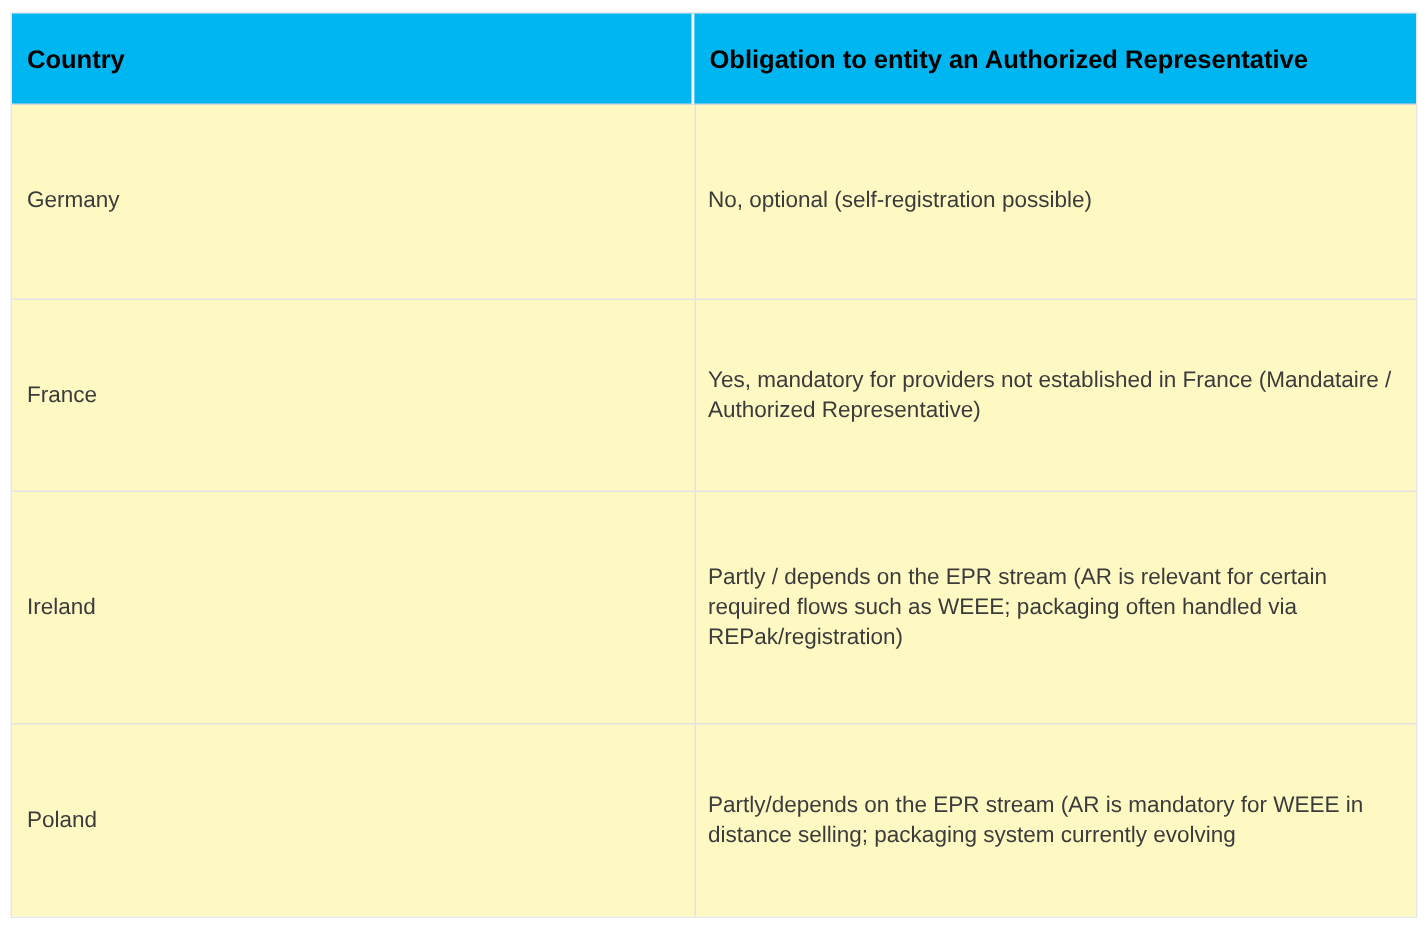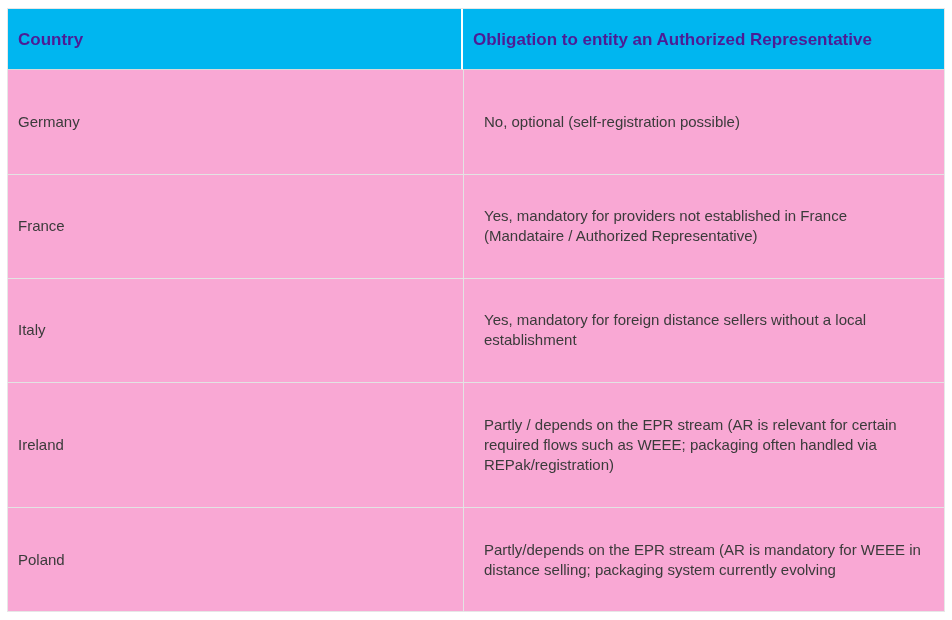--- a/index.html
+++ b/index.html
@@ -20,45 +20,45 @@
     height: 604px;
     border-collapse: separate;
     border-spacing: 0;
     border: 1px solid #e7e7e7;
     table-layout: fixed;
     background: #ffffff;
   }
   col.col-country { width: 455px; }
   thead th {
     background: #00b6f0;
-    color: #4c1d95;
+    color: #000000;
     font-size: 17px;
     font-weight: bold;
     text-align: left;
     vertical-align: middle;
     height: 61px;
     padding: 8px 14px 8px 10px;
     line-height: 23px;
     border-bottom: 1px solid #d9d9d9;
   }
   thead th.th-country {
     border-right: 2px solid #ffffff;
   }
   tbody td {
     color: #3b3b3b;
     font-size: 15px;
     line-height: 20px;
     vertical-align: middle;
     height: 64px;
     padding: 8px 14px 8px 10px;
-    background: #f9a8d4;
+    background: #fef9c3;
   }
   tbody td.cell-obligation {
     border-left: 1px solid #e3e3e3;
-    padding-left: 20px;
+    padding-left: 8px;
   }
   tbody tr + tr td {
     border-top: 1px solid #e3e3e3;
   }
 </style>
 </head>
 <body>
 
 <div class="page">
   <table class="epr-table">
@@ -76,24 +76,20 @@
   <tr>
     <td class="cell-country">Germany</td>
     <td class="cell-obligation">No, optional (self-registration possible)</td>
   </tr>
 
   <tr>
     <td class="cell-country">France</td>
     <td class="cell-obligation">Yes, mandatory for providers not established in France (Mandataire / Authorized Representative)</td>
   </tr>
 
-  <tr>
-    <td class="cell-country">Italy</td>
-    <td class="cell-obligation">Yes, mandatory for foreign distance sellers without a local establishment</td>
-  </tr>
 
 
   <tr>
     <td class="cell-country">Ireland</td>
     <td class="cell-obligation">Partly / depends on the EPR stream (AR is relevant for certain required flows such as WEEE; packaging often handled via REPak/registration)</td>
   </tr>
 
   <tr>
     <td class="cell-country">Poland</td>
     <td class="cell-obligation">Partly/depends on the EPR stream (AR is mandatory for WEEE in distance selling; packaging system currently evolving</td>

